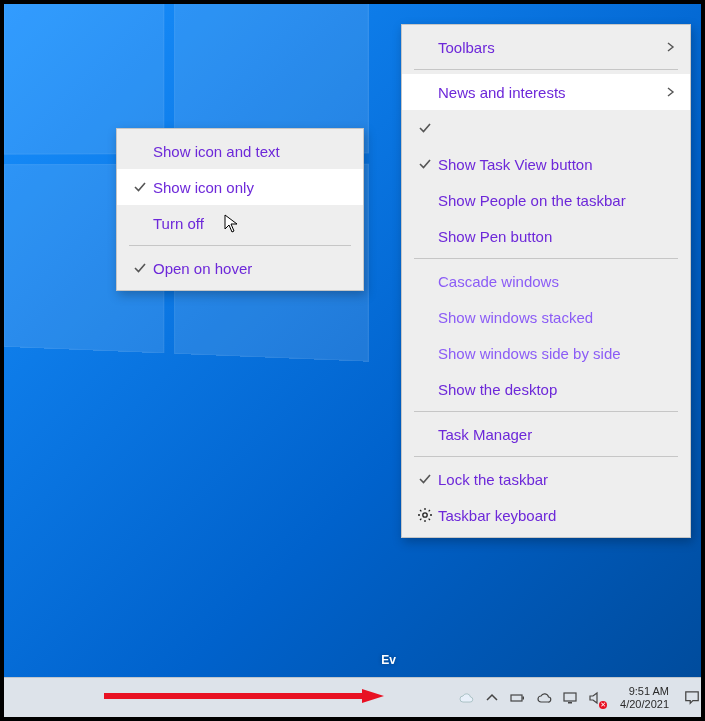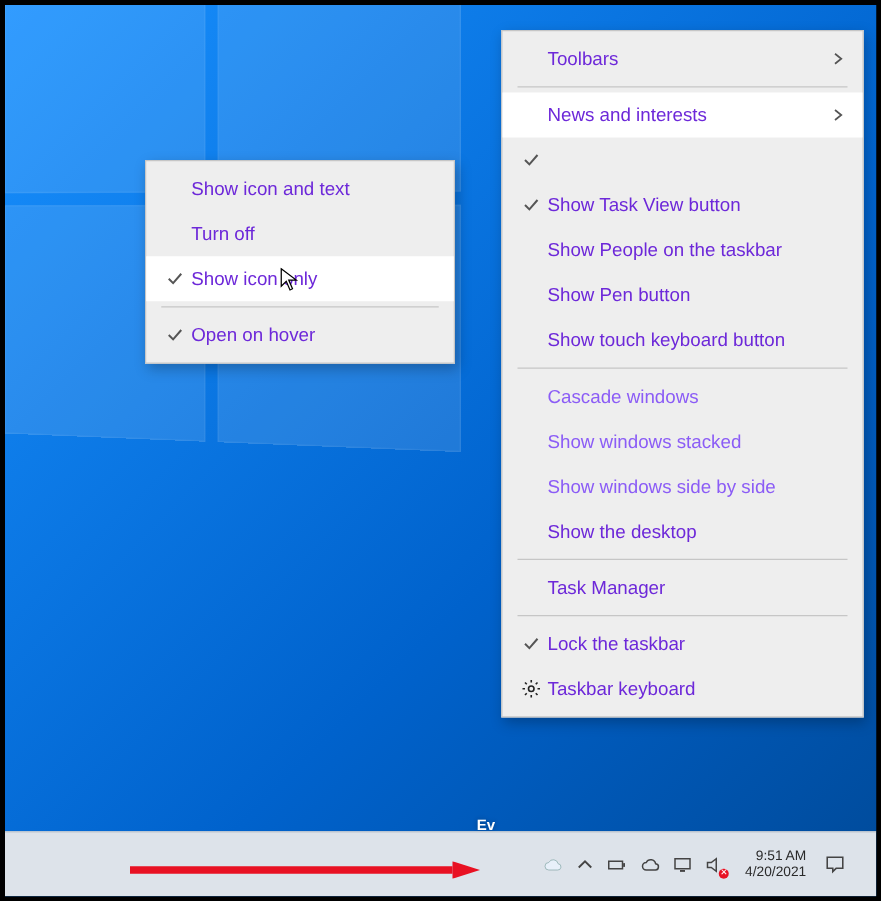--- a/index.html
+++ b/index.html
@@ -34,27 +34,27 @@
     }
     .win-logo .p1 { left:0; top:0; width:170px; height:170px; }
     .win-logo .p2 { left:180px; top:0; width:190px; height:170px; }
     .win-logo .p3 { left:0; top:180px; width:170px; height:190px; }
     .win-logo .p4 { left:180px; top:180px; width:190px; height:190px; }
 
     
     .taskbar {
       position: absolute;
       left: 0; right: 0; bottom: 0;
-      height: 52px;
+      height: 40px;
       background: #dde3ea;
       border-top: 1px solid #c0c6cd;
       display: flex;
       align-items: center;
       justify-content: flex-end;
-      padding-right: 24px;
+      padding-right: 0;
       gap: 4px;
     }
     .tray {
       display: flex;
       align-items: center;
       gap: 10px;
       color: #333;
     }
     .tray .ico { width:16px; height:16px; display:flex; align-items:center; justify-content:center; }
     .tray svg { width:16px; height:16px; }
@@ -205,25 +205,20 @@
     <div class="menu-item">
       <span class="checkcol"></span>
       <span class="lbl">Show People on the taskbar</span>
       <span class="arrowcol"></span>
     </div>
     <div class="menu-item">
       <span class="checkcol"></span>
       <span class="lbl">Show Pen button</span>
       <span class="arrowcol"></span>
     </div>
-    <div class="menu-item">
-      <span class="checkcol"></span>
-      <span class="lbl">Show touch keyboard button</span>
-      <span class="arrowcol"></span>
-    </div>
     <div class="sep"></div>
     <div class="menu-item disabled">
       <span class="checkcol"></span>
       <span class="lbl">Cascade windows</span>
       <span class="arrowcol"></span>
     </div>
     <div class="menu-item disabled">
       <span class="checkcol"></span>
       <span class="lbl">Show windows stacked</span>
       <span class="arrowcol"></span>
@@ -264,31 +259,31 @@
       <span class="lbl">Taskbar keyboard</span>
       <span class="arrowcol"></span>
     </div>
   </div>
 
   <div class="menu menu-sub">
     <div class="menu-item">
       <span class="checkcol"></span>
       <span class="lbl">Show icon and text</span>
     </div>
+    <div class="menu-item hover">
+      <span class="checkcol check">
+        <svg viewBox="0 0 14 14">
+            <path d="M2 7 L5.5 10.5 L12 3" fill="none" stroke="#555" stroke-width="1.6"></path>
+          </svg>
+      </span>
+      <span class="lbl">Show icon only</span>
+    </div>
     <div class="menu-item">
       <span class="checkcol"></span>
       <span class="lbl">Turn off</span>
-    </div>
-    <div class="menu-item hover">
-      <span class="checkcol check">
-        <svg viewBox="0 0 14 14">
-            <path d="M2 7 L5.5 10.5 L12 3" fill="none" stroke="#555" stroke-width="1.6"></path>
-          </svg>
-      </span>
-      <span class="lbl">Show icon only</span>
     </div>
     <div class="sep"></div>
     <div class="menu-item">
       <span class="checkcol check">
         <svg viewBox="0 0 14 14">
             <path d="M2 7 L5.5 10.5 L12 3" fill="none" stroke="#555" stroke-width="1.6"></path>
           </svg>
       </span>
       <span class="lbl">Open on hover</span>
     </div>

